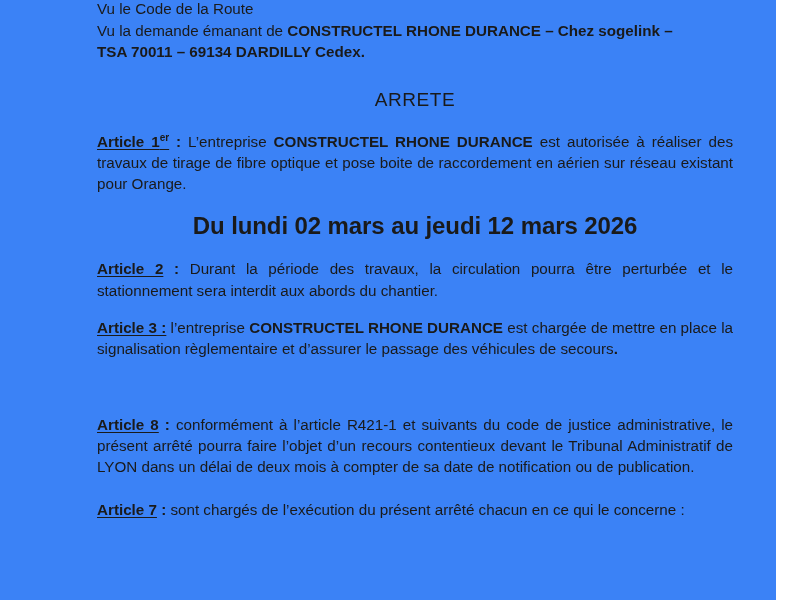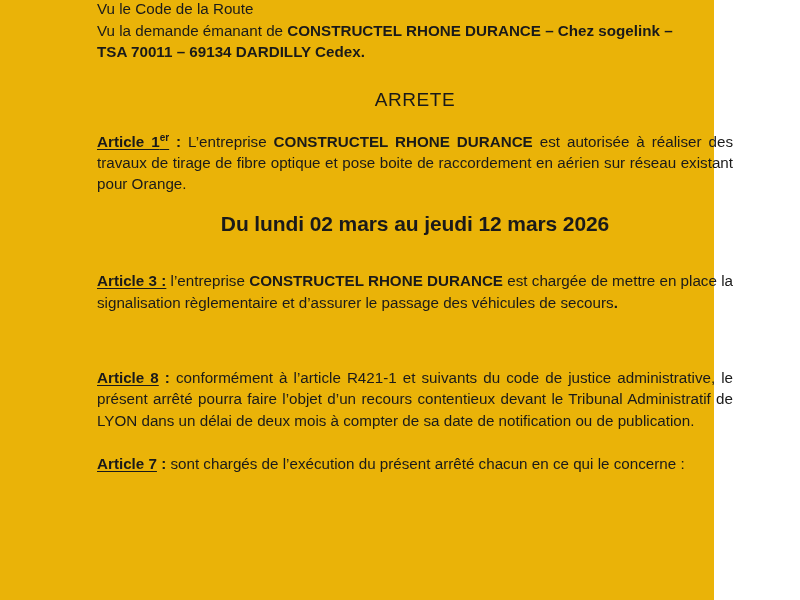--- a/index.html
+++ b/index.html
@@ -11,23 +11,23 @@
     width: 800px;
     height: 600px;
     overflow: hidden;
     font-family: "Liberation Sans", sans-serif;
     color: #1a1a1a;
     -webkit-font-smoothing: antialiased;
   }
 
   .page {
     position: relative;
-    width: 714px;
+    width: 776px;
     height: 600px;
-    background: #eab308;
+    background: #3b82f6;
   }
 
   .doc-body {
     position: absolute;
     left: 97px;
     top: -2px;
     width: 636px;
   }
 
   .vu-block {
@@ -49,21 +49,21 @@
 
   .heading-arrete {
     text-align: center;
     font-size: 19px;
     font-weight: normal;
     letter-spacing: 0.6px;
   }
 
   .heading-date {
     text-align: center;
-    font-size: 21px;
+    font-size: 24px;
     font-weight: bold;
     letter-spacing: -0.1px;
   }
 
   .b { font-weight: bold; }
 
   .art-label {
     font-weight: bold;
     text-decoration: underline;
     text-underline-offset: 2px;
@@ -100,20 +100,21 @@
     <div class="spacer-20"></div>
 
     <div class="para"><span class="art-label"><span>Article 1</span><sup>er</sup></span><span class="b"> :</span><span> L’entreprise </span><span class="b">CONSTRUCTEL RHONE DURANCE</span><span> est autorisée à réaliser des travaux de tirage de fibre optique et pose boite de raccordement en aérien sur réseau existant pour Orange.</span></div>
 
     <div class="spacer-18"></div>
 
     <div class="heading-date">Du lundi 02 mars au jeudi 12 mars 2026</div>
 
     <div class="spacer-18"></div>
 
+    <div class="para"><span class="art-label">Article 2</span><span class="b"> :</span><span> Durant la période des travaux, la circulation pourra être perturbée et le stationnement sera interdit aux abords du chantier.</span></div>
 
     <div class="spacer-16"></div>
 
     <div class="para"><span class="art-label">Article 3 :</span><span>  l’entreprise </span><span class="b">CONSTRUCTEL RHONE DURANCE</span><span> est chargée de mettre en place la signalisation règlementaire et d’assurer le passage des véhicules de secours</span><span class="b">.</span></div>
 
     <div class="spacer-16"></div>
 
 
     <div class="spacer-16"></div>
 

